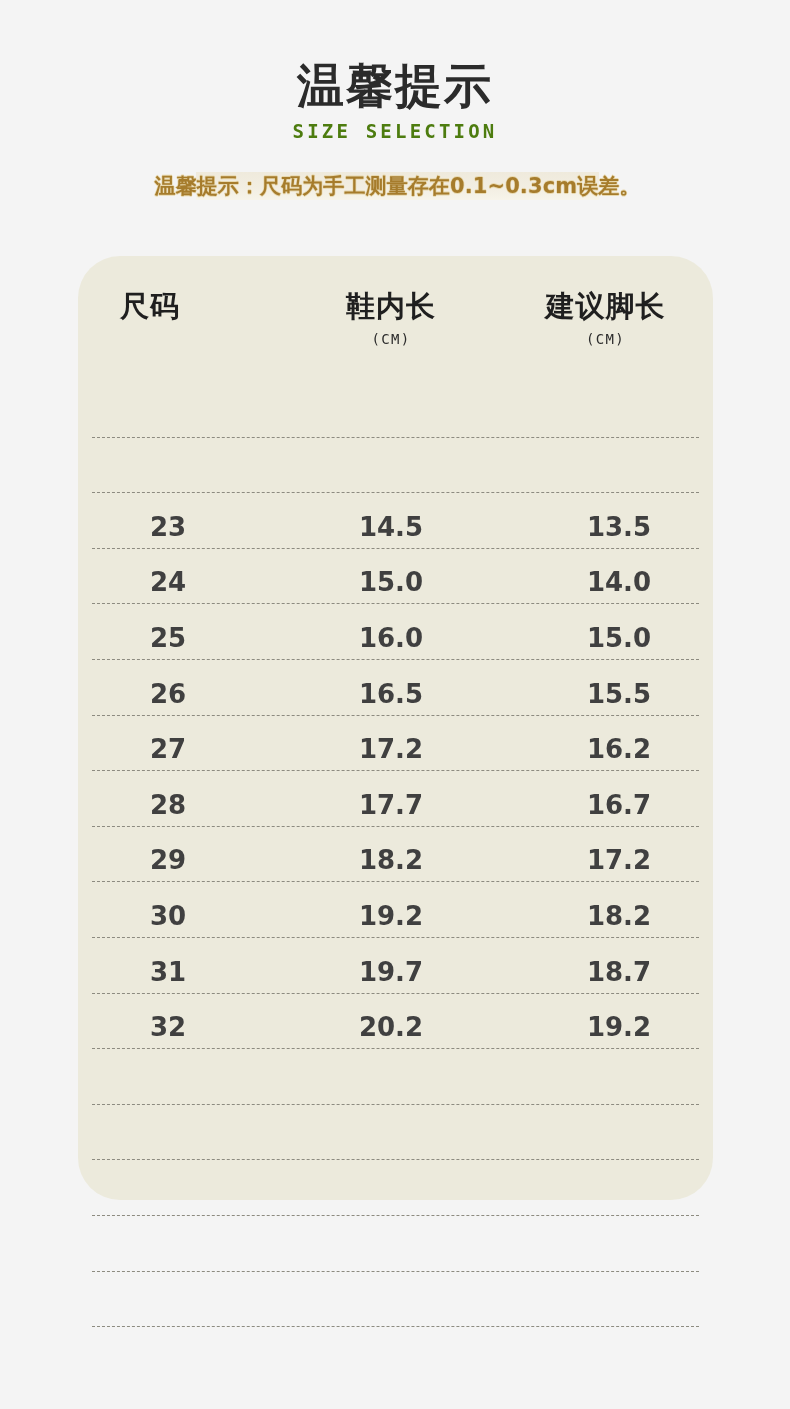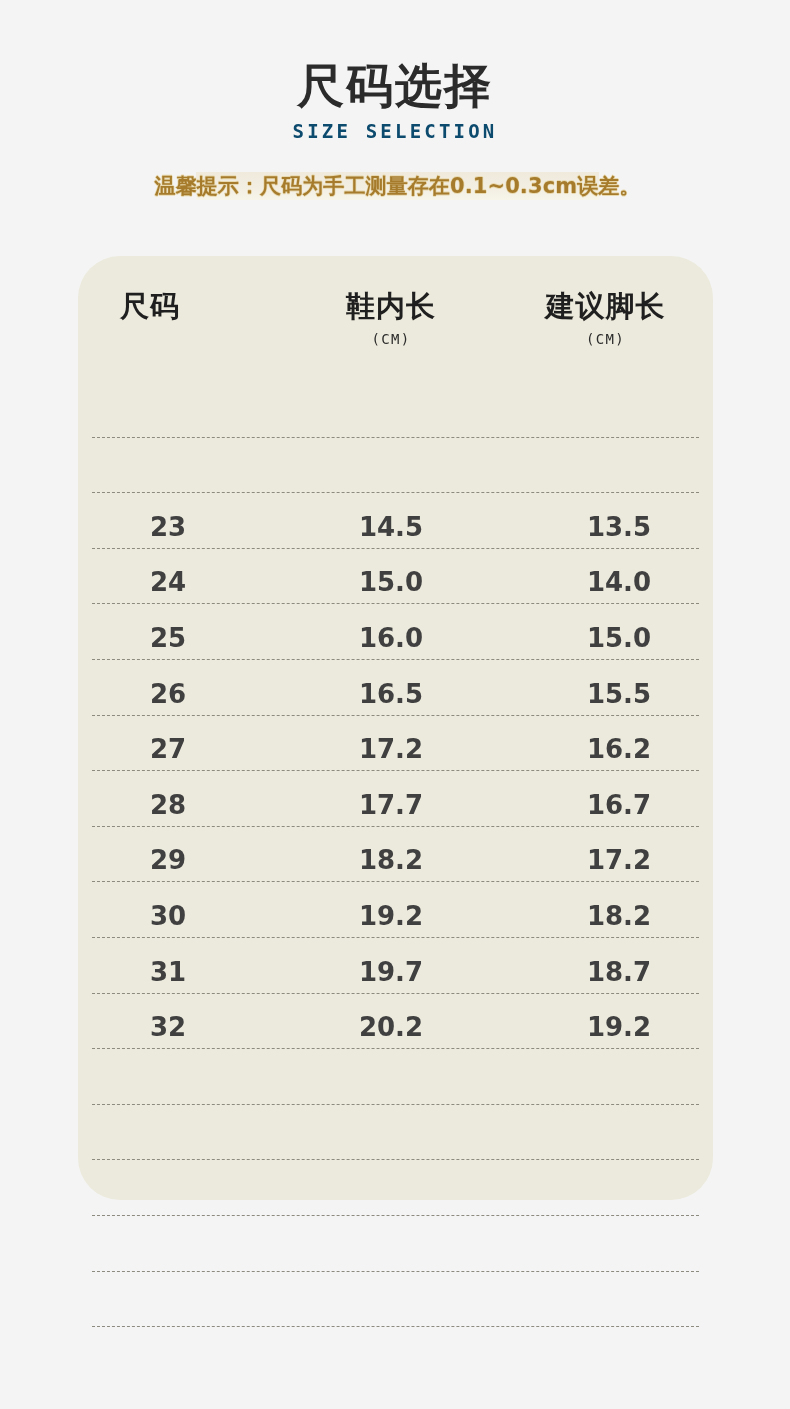--- a/index.html
+++ b/index.html
@@ -40,21 +40,21 @@
   }
 
   .title-en {
     position: absolute;
     top: 120px;
     left: 0;
     width: 790px;
     font-size: 19px;
     font-weight: 700;
     letter-spacing: 3.2px;
-    color: #0c4a6e;
+    color: #4d7c0f;
     font-family: "DejaVu Sans Mono", "Liberation Mono", monospace;
   }
 
   
   .tip-banner {
     position: absolute;
     top: 172px;
     left: 196px;
     width: 403px;
     height: 28px;
@@ -153,21 +153,21 @@
   }
 
   .cell-size { left: 0px;   width: 152px; }
   .cell-shoe { left: 204px; width: 190px; }
   .cell-foot { left: 430px; width: 194px; }
 </style>
 </head>
 <body>
 
 <div class="page-header">
-  <div class="title-cn">尺码选择</div>
+  <div class="title-cn">温馨提示</div>
   <div class="title-en">SIZE SELECTION</div>
 </div>
 
 <div class="tip-banner">
   <span class="tip-text">温馨提示：尺码为手工测量存在0.1~0.3cm误差。</span>
 </div>
 
 <div class="size-card">
 
   <div class="table-head">

